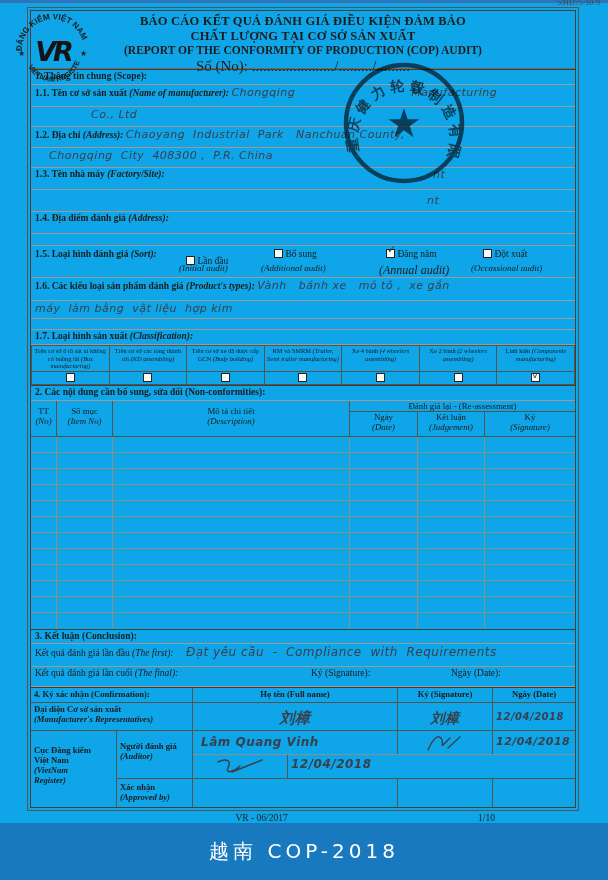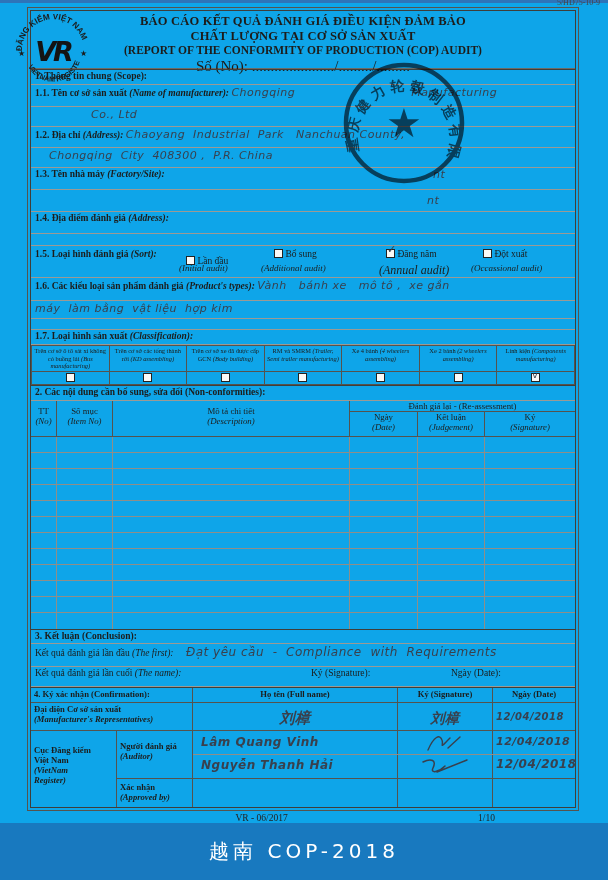--- a/index.html
+++ b/index.html
@@ -328,21 +328,21 @@
           <div class="c" style="flex:1"></div>
         </div>
     </div>
 
     <div class="row sec h15">3. Kết luận (Conclusion):</div>
     <div class="row h23">
       <span><span>Kết quả đánh giá lần đầu</span> <span class="enl">(The first):</span></span>
       <span class="hw" style="font-size:12px; margin-left:10px">Đạt yêu cầu  -  Compliance  with  Requirements</span>
     </div>
     <div class="row h20">
-      <span><span>Kết quả đánh giá lần cuối</span> <span class="enl">(The name):</span></span>
+      <span><span>Kết quả đánh giá lần cuối</span> <span class="enl">(The final):</span></span>
       <span style="position:absolute; left:280px">Ký (Signature):</span>
       <span style="position:absolute; left:420px">Ngày (Date):</span>
     </div>
 
     <div class="s4 sec" style="border-bottom:none">
       <div class="r" style="height:15px">
         <div class="c c12 vi">4. Ký xác nhận (Confirmation):</div>
         <div class="c cn center">Họ tên (Full name)</div>
         <div class="c cs center">Ký (Signature)</div>
         <div class="c cd center">Ngày (Date)</div>
@@ -367,21 +367,20 @@
               <div style="display:flex; height:24px; border-bottom:1px solid #8f8e88">
                 <div class="c cn hw" style="font-size:12px; padding-top:4px; padding-left:8px">Lâm Quang Vinh</div>
                 <div class="c cs">
                   <svg class="sig-scribble" width="50" height="22" viewBox="0 0 50 22">
                       <path d="M8,18 C14,4 20,2 22,8 C24,13 18,18 30,6 M28,16 L40,5" stroke="#39404d" stroke-width="1.4" fill="none" stroke-linecap="round"></path>
                     </svg>
                 </div>
                 <div class="c cd hw" style="padding-top:4px">12/04/2018</div>
               </div>
               <div style="display:flex; flex:1">
-                <div class="c cn hw" style="font-size:12px; padding-top:3px; padding-left:8px">Nguyễn Thanh Hải</div>
                 <div class="c cs">
                   <svg class="sig-scribble" width="56" height="22" viewBox="0 0 56 22">
                       <path d="M6,6 C14,2 20,4 16,12 C13,18 22,16 28,10 M20,16 L50,4" stroke="#39404d" stroke-width="1.5" fill="none" stroke-linecap="round"></path>
                     </svg>
                 </div>
                 <div class="c cd hw" style="font-size:12px; padding-top:2px">12/04/2018</div>
               </div>
             </div>
           </div>
           <div style="display:flex; flex:1">

